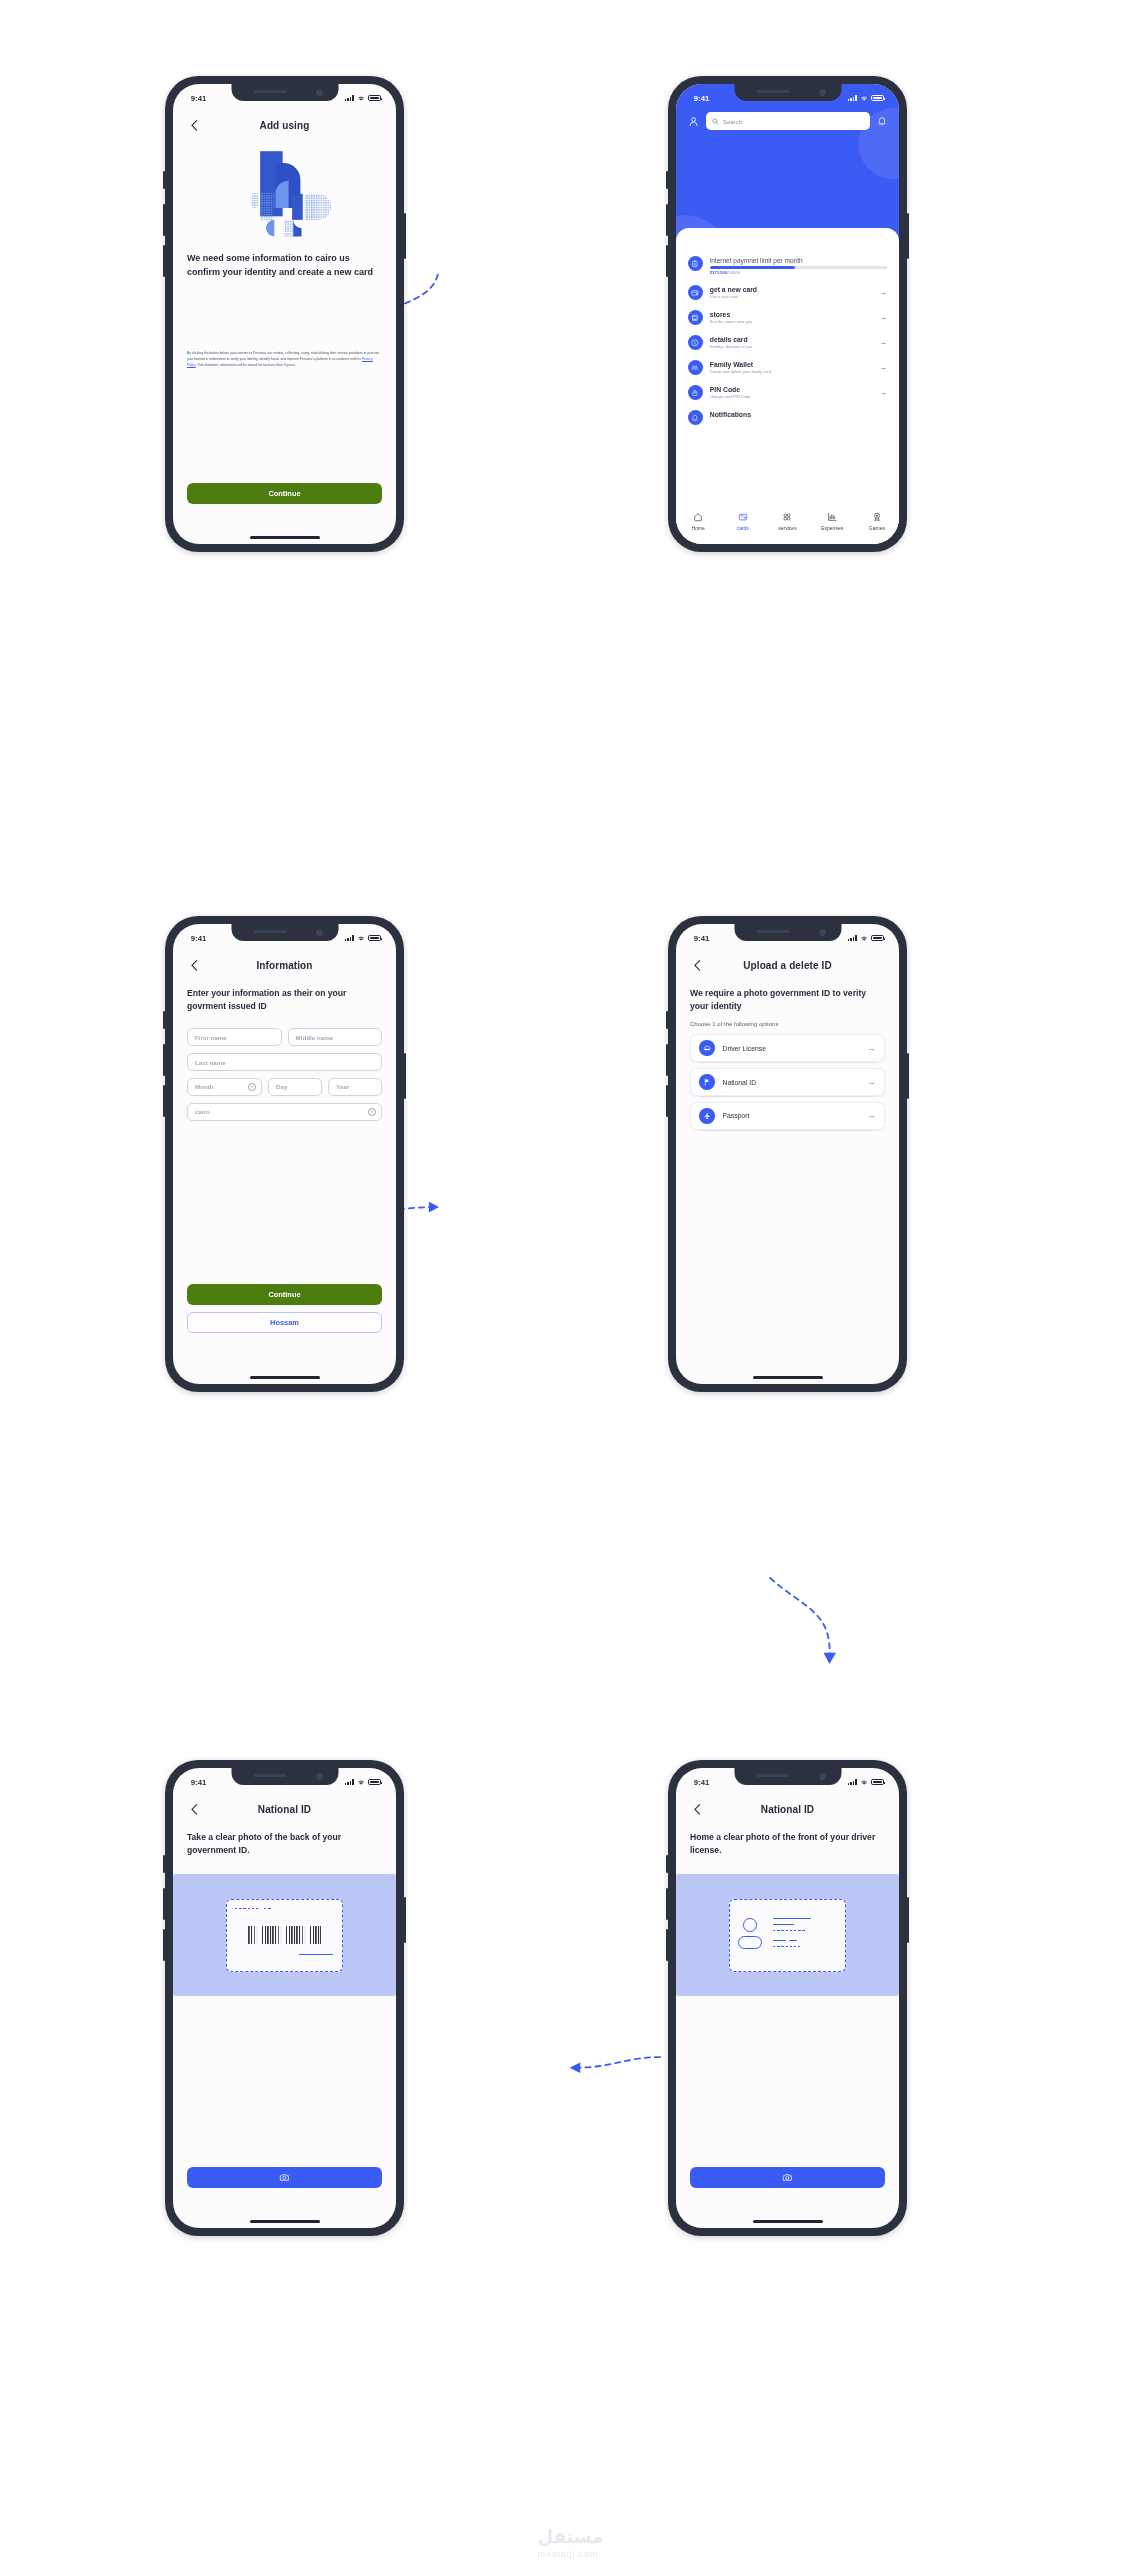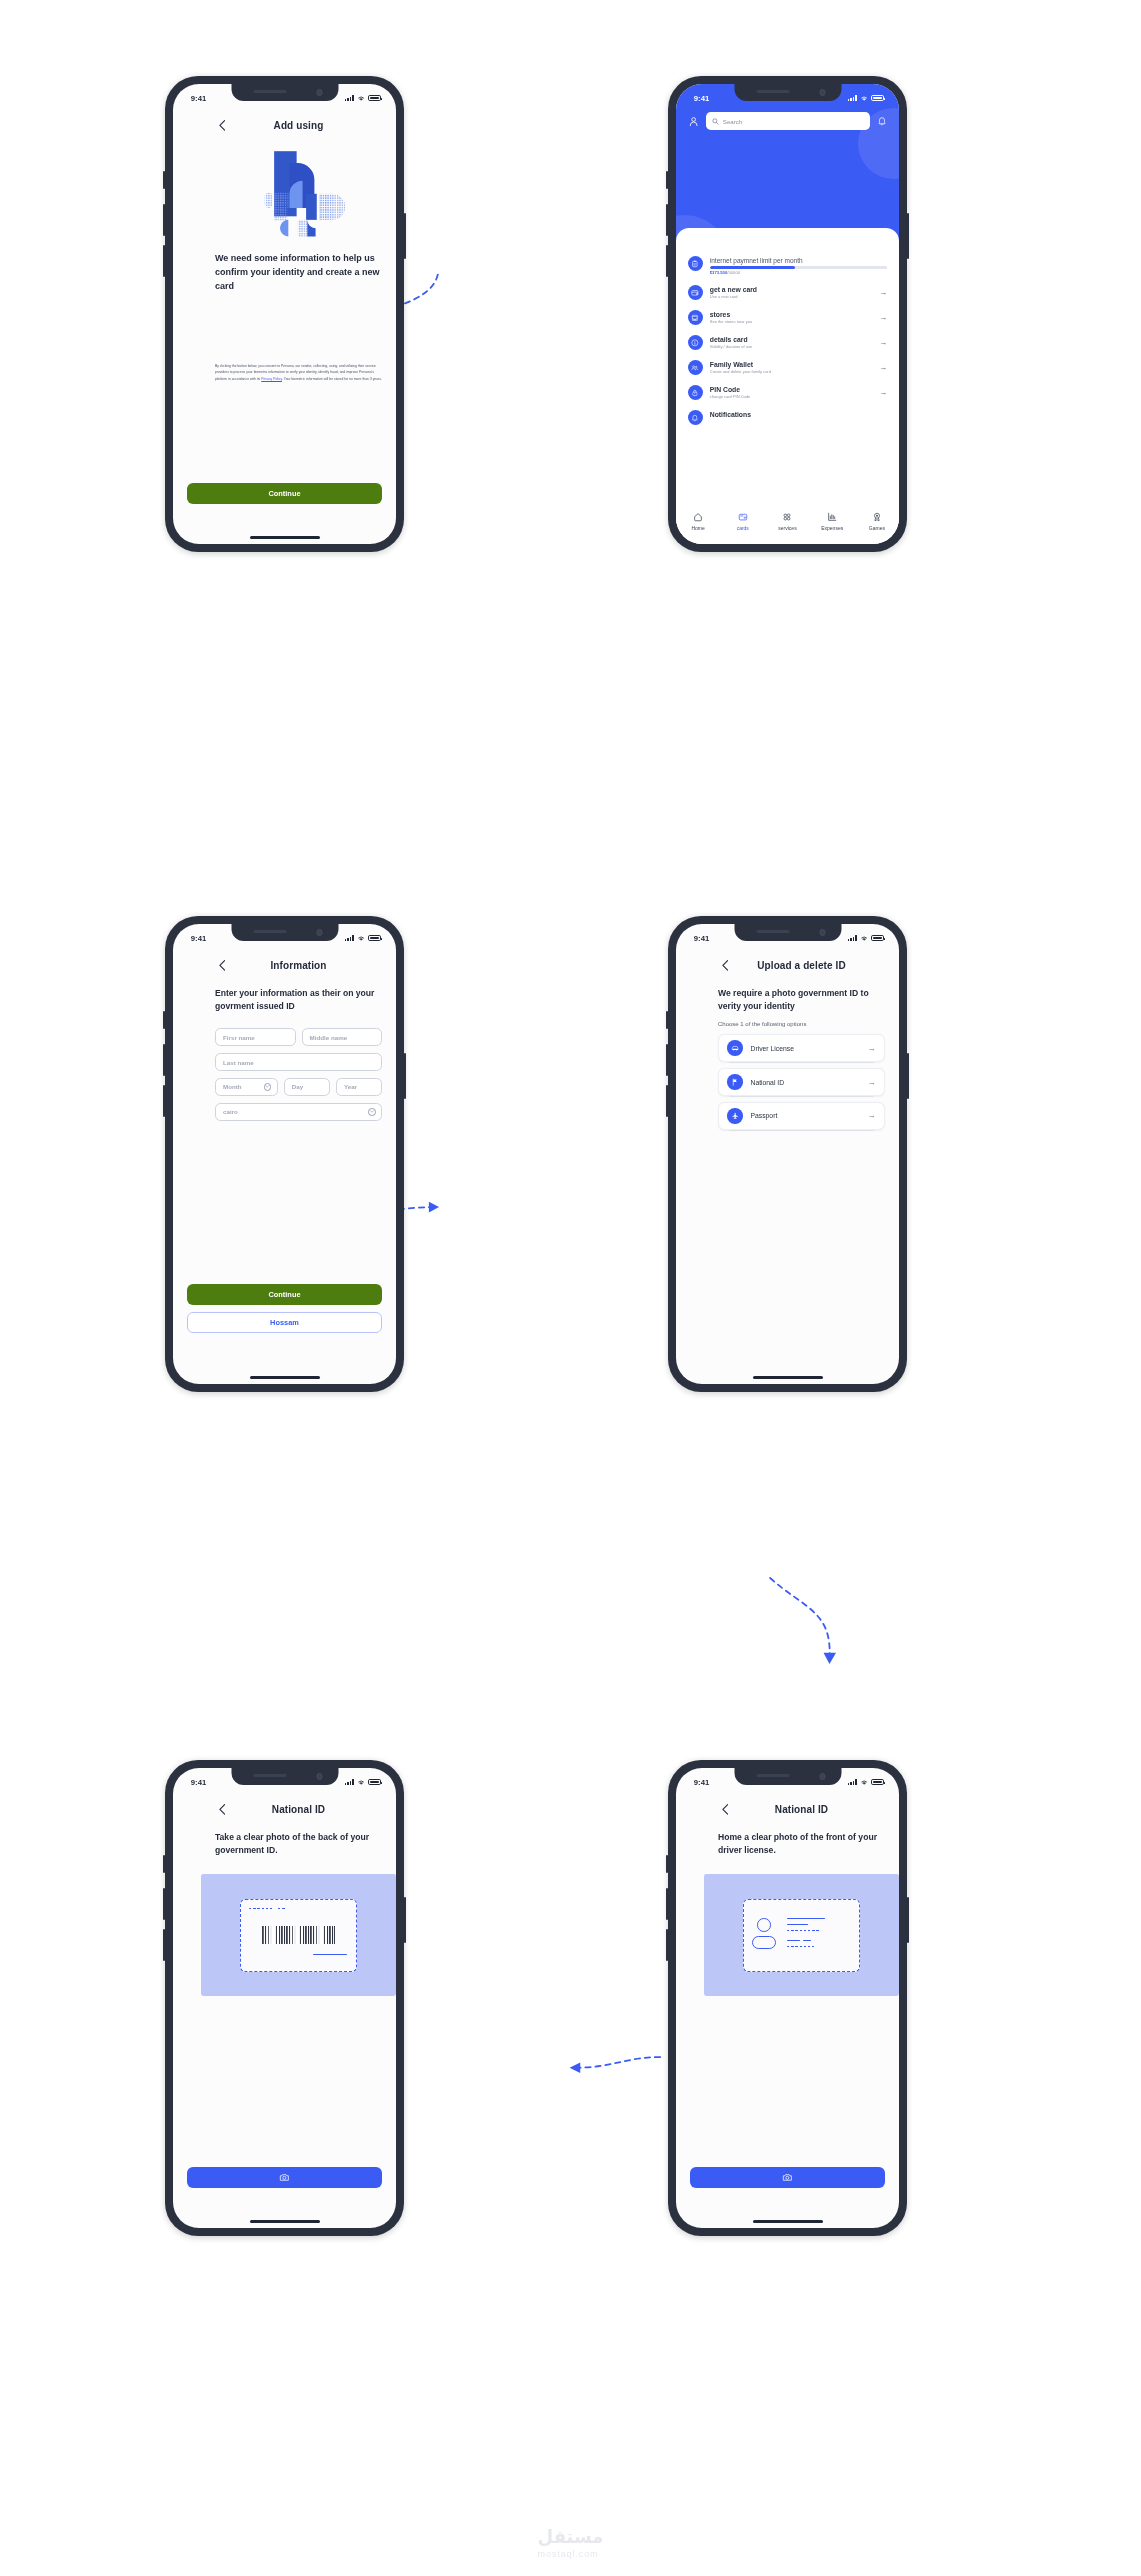--- a/index.html
+++ b/index.html
@@ -22,21 +22,20 @@
     padding: 7.7px;
     box-shadow: 0 1.2px 6px rgba(0,0,0,.18);
   }
   .screen {
     position: relative;
     width: 100%;
     height: 100%;
     background: #fcfcfd;
     border-radius: 26px;
     overflow: hidden;
-    padding-left: 28px;
   }
   .notch {
     position: absolute;
     top: 0; left: 50%;
     transform: translateX(-50%);
     width: 107px; height: 17px;
     background: #2b313f;
     border-radius: 0 0 12px 12px;
     z-index: 40;
   }
@@ -301,21 +300,21 @@
             <rect x="96" y="74" width="18" height="44" fill="#3257c9"></rect>
             <rect x="118" y="74" width="22" height="44" fill="url(#dots2)"></rect>
             <path d="M140 74a22 22 0 010 44V74z" fill="url(#dots1)"></path>
             <path d="M66 118a14 14 0 000 28v-28z" fill="#6d94ee"></path>
             <rect x="82" y="118" width="16" height="28" fill="url(#dots1)"></rect>
             <path d="M98 118a14 14 0 0014 14v14H98z" fill="#3257c9"></path>
             <text x="48" y="150" font-family="Liberation Sans" font-size="0" fill="none">cas</text>
           </svg>
         </div>
 
-        <div class="headline">We need some information to help us confirm your identity and create a new card</div>
+        <div class="headline">We need some information to cairo us confirm your identity and create a new card</div>
 
         <div class="legal">
           <span>By clicking the button below, you consent to Persona, our vendor, collecting, using, and utilizing their service providers to process your biometric information to verify your identity, identify fraud, and improve Persona's platform in accordance with its </span><a href="#">Privacy Policy</a><span>. Your biometric information will be stored for no more than 3 years.</span>
         </div>
       </div>
 
       <div class="s1-btn-pos">
         <button class="primary-btn">Continue</button>
       </div>
       <div class="home-ind"></div>

